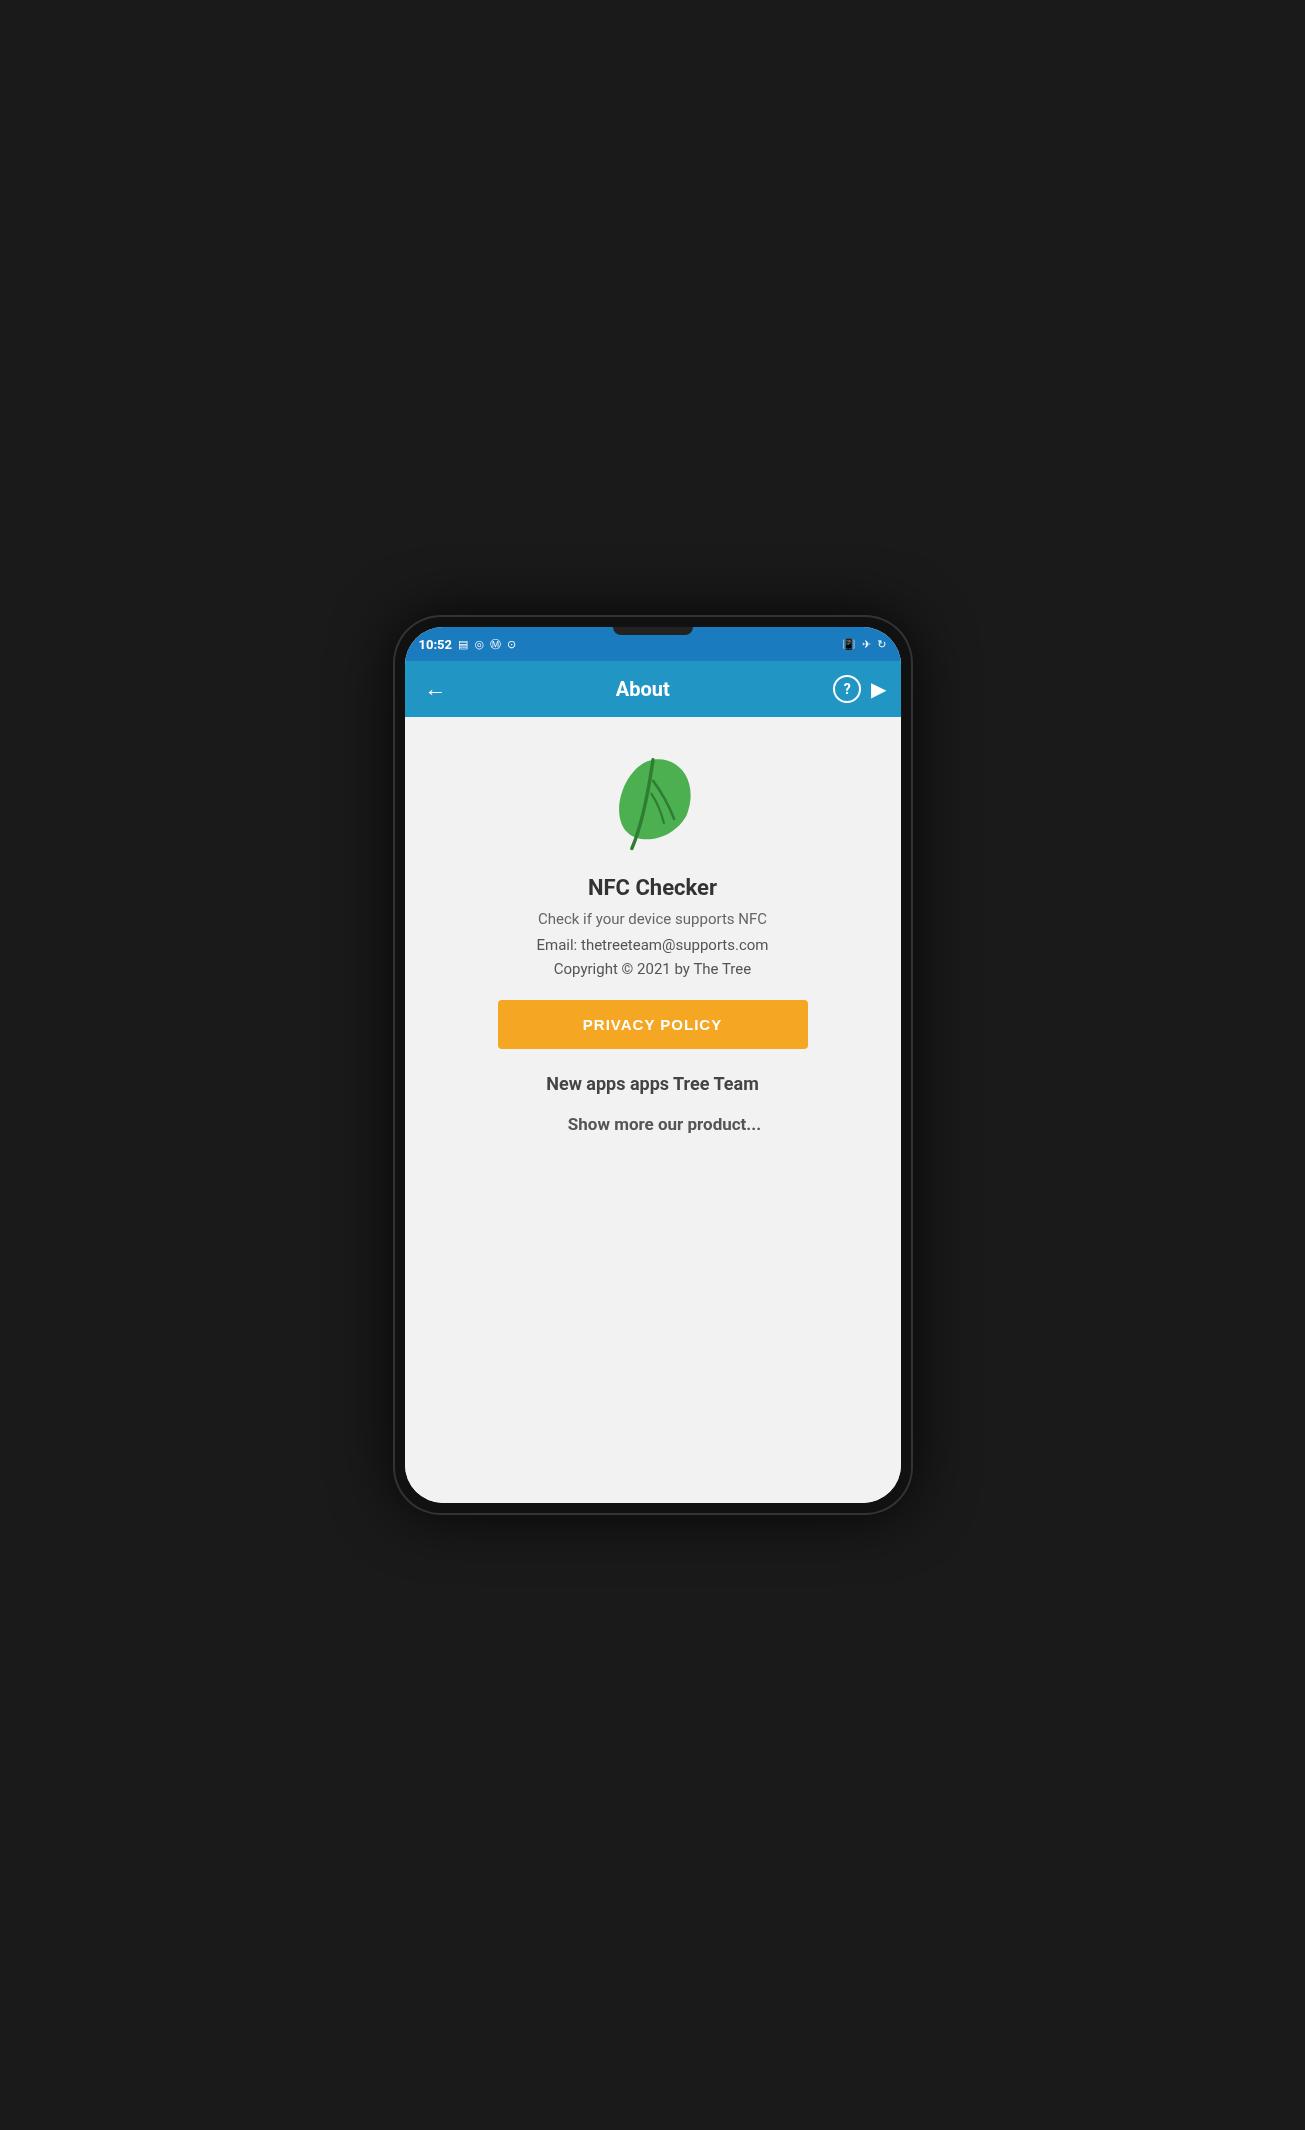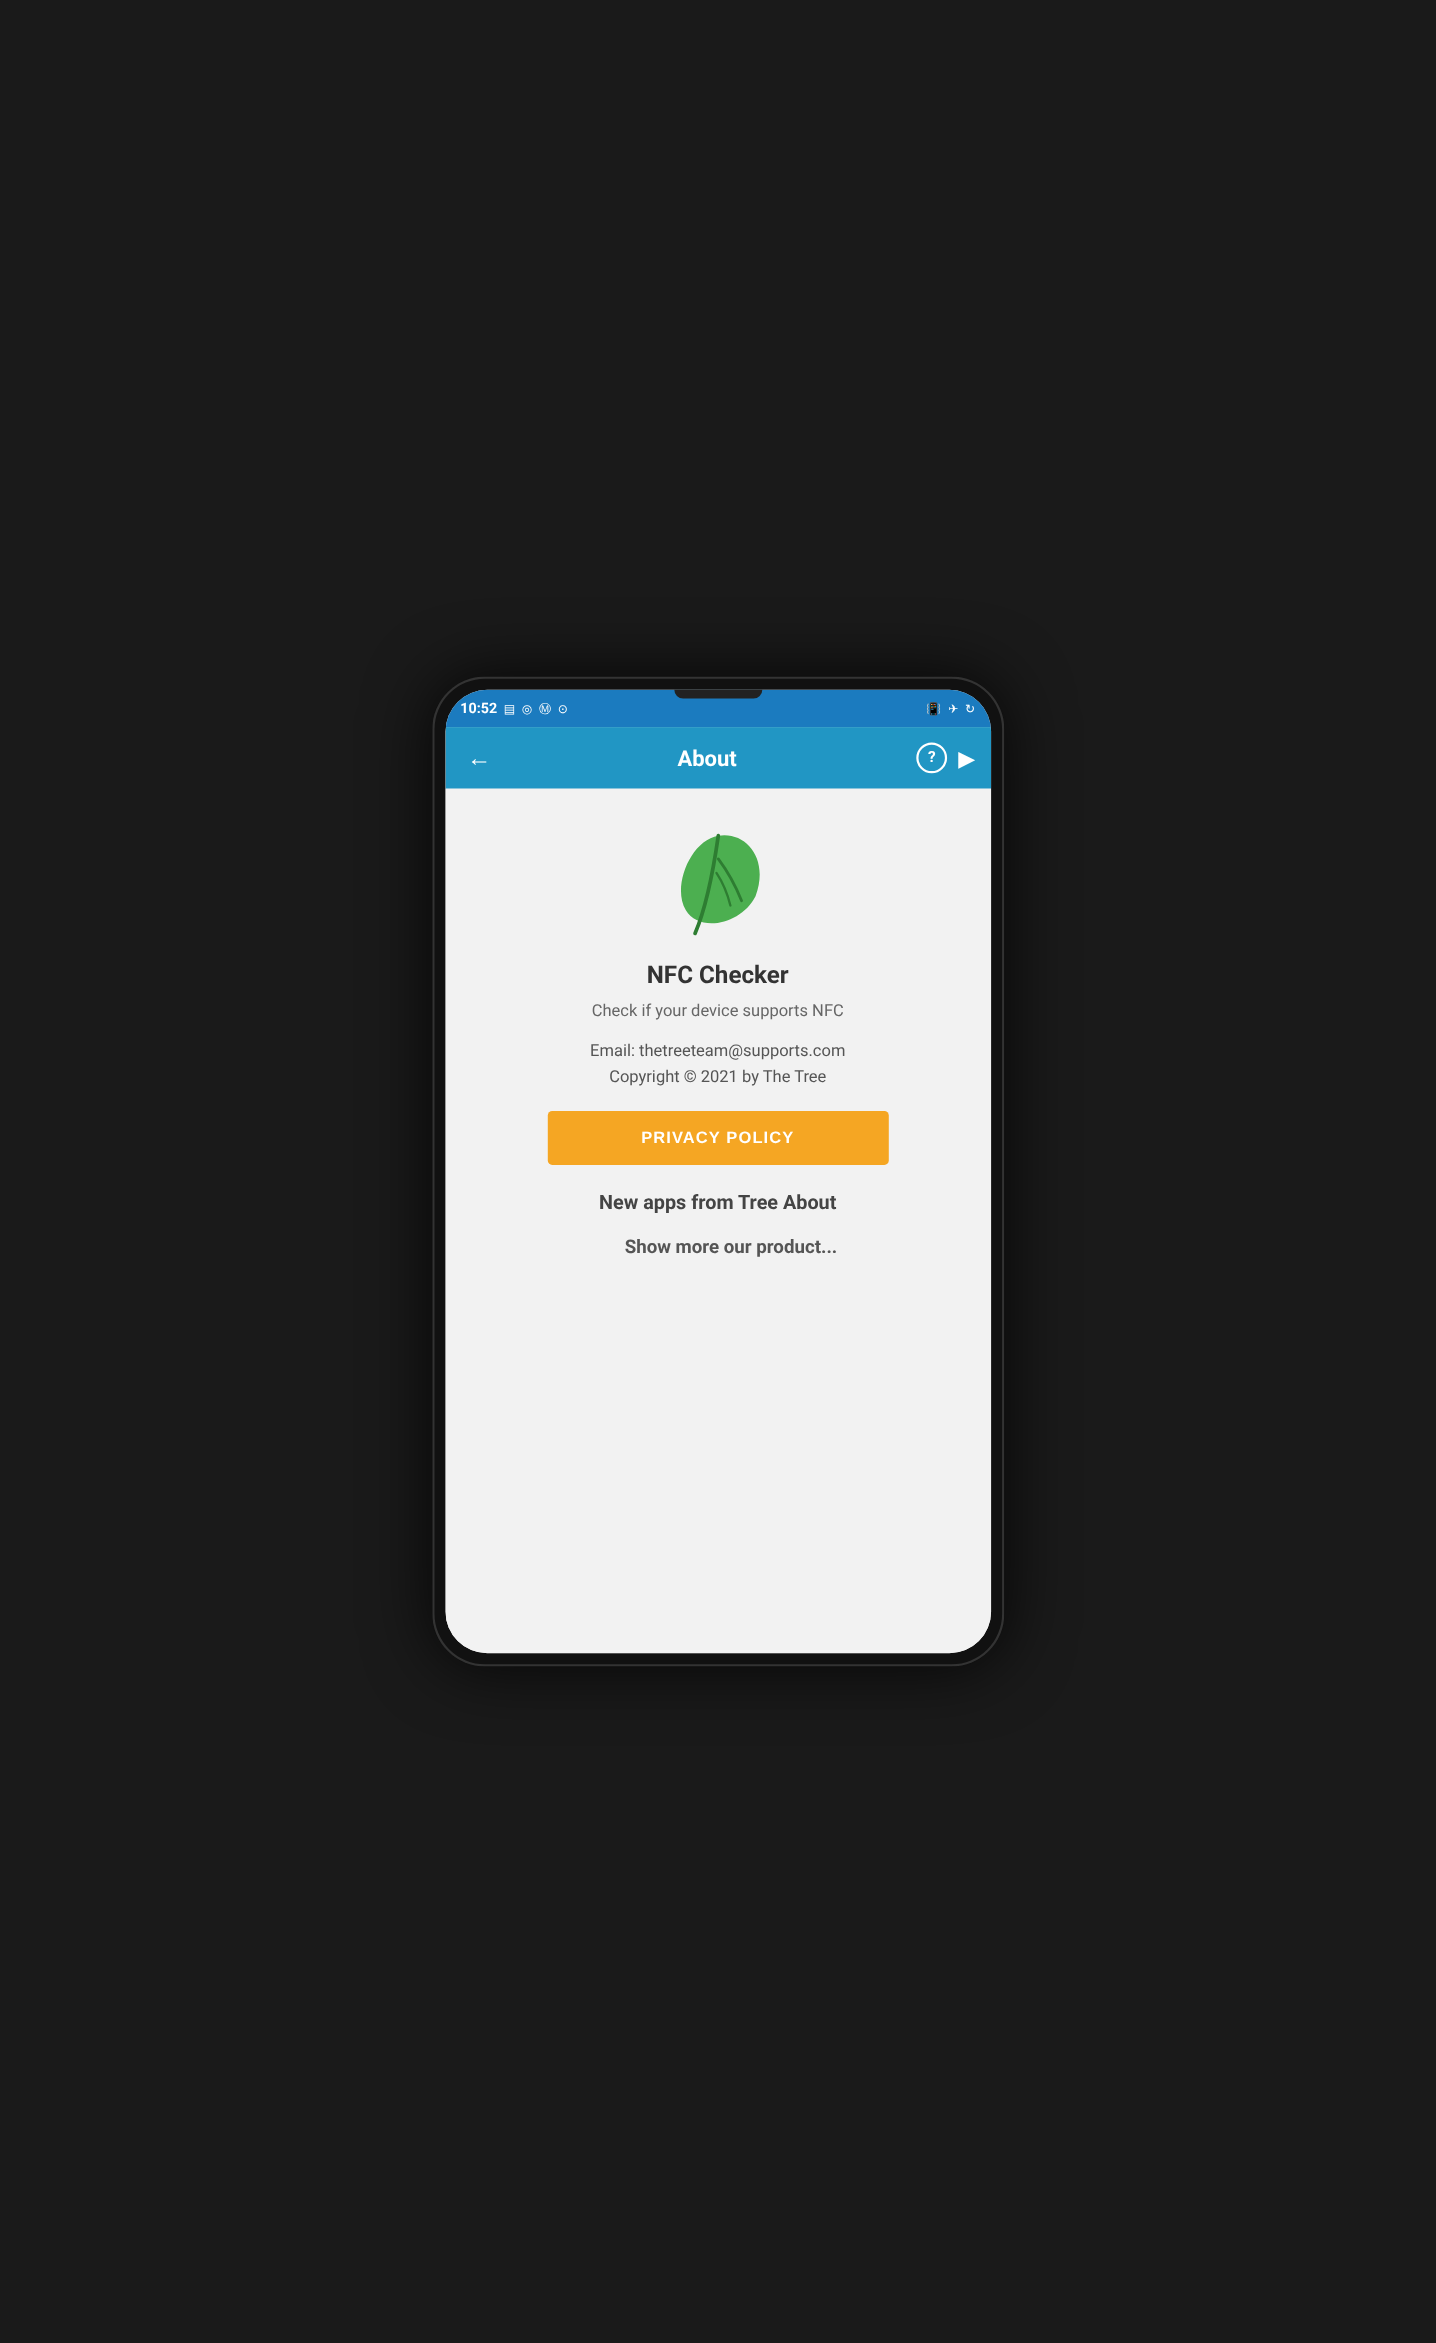--- a/index.html
+++ b/index.html
@@ -164,21 +164,21 @@
       font-weight: bold;
       color: #333;
       margin-bottom: 10px;
       text-align: center;
     }
 
     .app-description {
       font-size: 15px;
       color: #666;
       text-align: center;
-      margin-bottom: 18px;
+      margin-bottom: 8px;
     }
 
     .app-email {
       font-size: 15px;
       color: #555;
       text-align: center;
       margin-bottom: 6px;
     }
 
     .app-copyright {
@@ -286,20 +286,20 @@
         <span>Email:</span>
         <span>thetreeteam@supports.com</span>
       </div>
 
       <div class="app-copyright">Copyright © 2021 by The Tree</div>
 
       <button class="btn btn-privacy">PRIVACY POLICY</button>
 
 
 
-      <div class="section-title">New apps from Tree About</div>
+      <div class="section-title">New apps apps Tree Team</div>
 
       <div class="show-more">Show more our product...</div>
 
     </div>
 
   </div>
 </div>
 
 </body></html>

